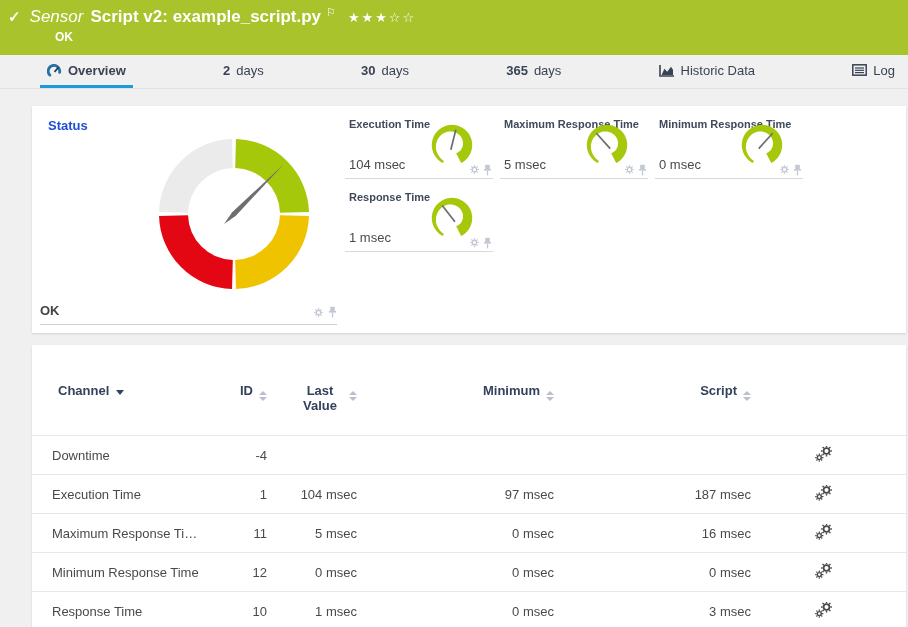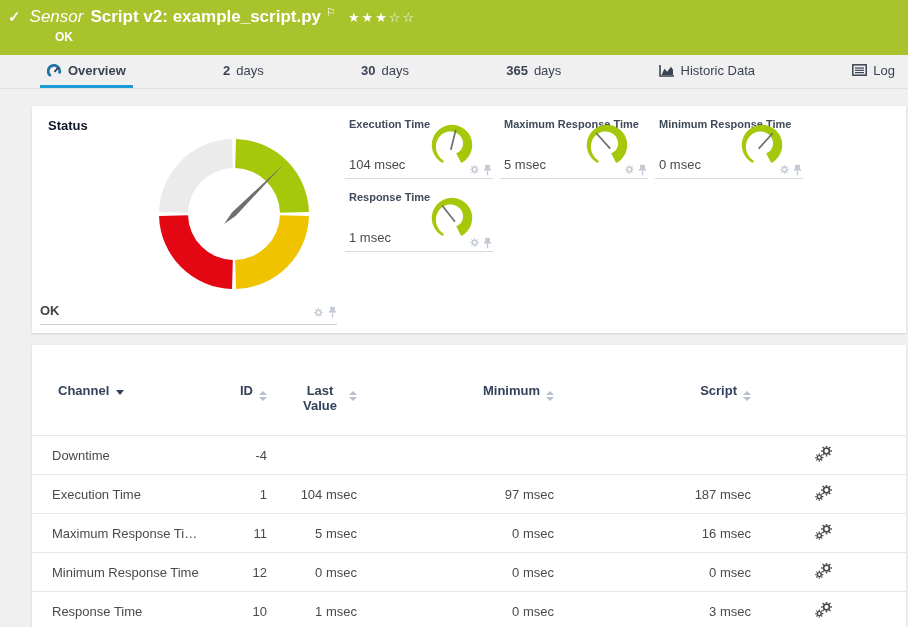--- a/index.html
+++ b/index.html
@@ -26,21 +26,21 @@
   .tab-icon { display: inline-flex; align-items: center; }
 
   
   .card { background: #fff; margin-left: 32px; margin-right: 2px;
           box-shadow: 0 1px 2px rgba(0,0,0,.12); }
   .overview-card { margin-top: 17px; height: 227px; display: flex; position: relative; }
   .table-card { margin-top: 12px; height: 295px; padding: 36px 0 0 0; }
 
   
   .status-panel { width: 313px; position: relative; padding: 12px 0 0 16px; flex: none; }
-  .panel-title { font-size: 13px; font-weight: bold; color: #0f172a; }
+  .panel-title { font-size: 13px; font-weight: bold; color: #1d4ed8; }
   .big-gauge { position: absolute; left: 122px; top: 28px; }
   .status-footer { position: absolute; left: 8px; right: 8px; bottom: 8px;
                    border-bottom: 1px solid #cfcfcf; padding-bottom: 6px;
                    display: flex; justify-content: space-between; align-items: flex-end; }
   .status-footer .val { font-size: 13px; font-weight: bold; color: #444; }
   .icon-pair { display: flex; gap: 4px; align-items: center; }
   .icon-pair span { cursor: pointer; display: inline-flex; }
 
   
   .mini-grid { flex: 1; display: grid; grid-template-columns: repeat(3,148px);

